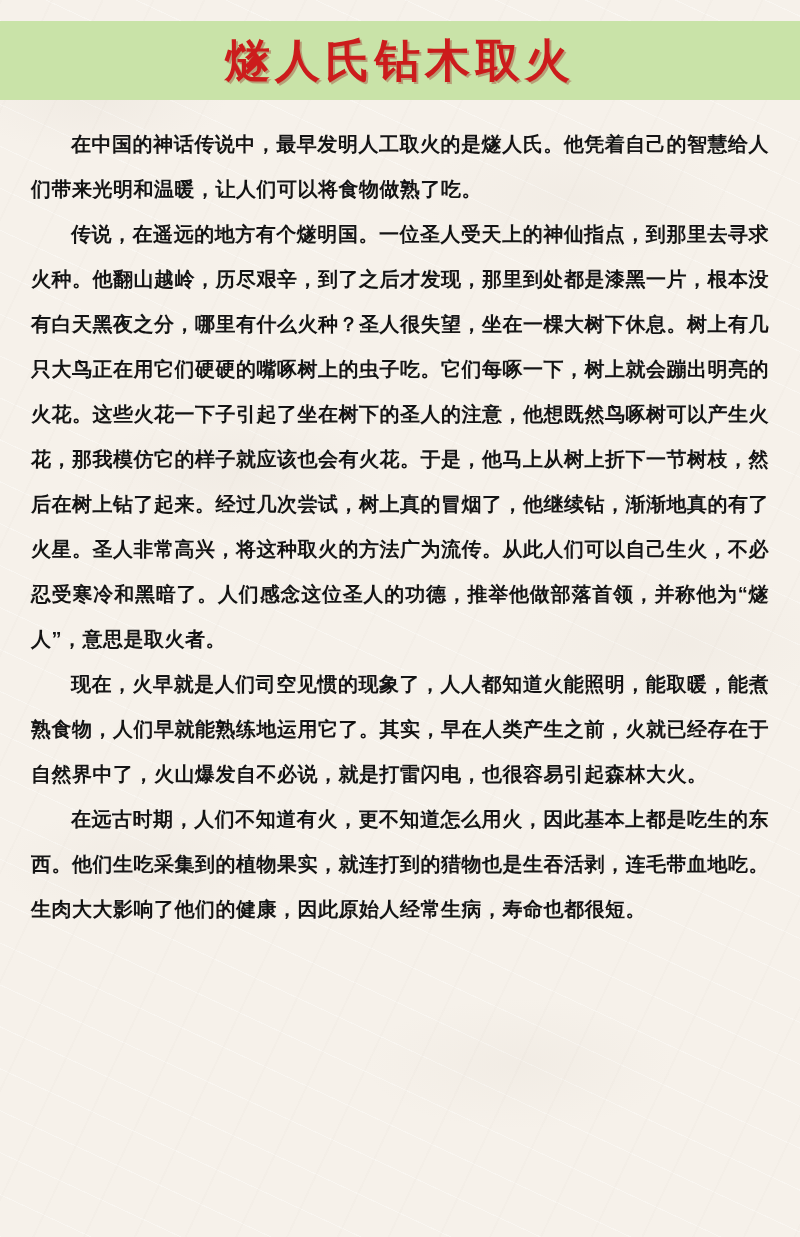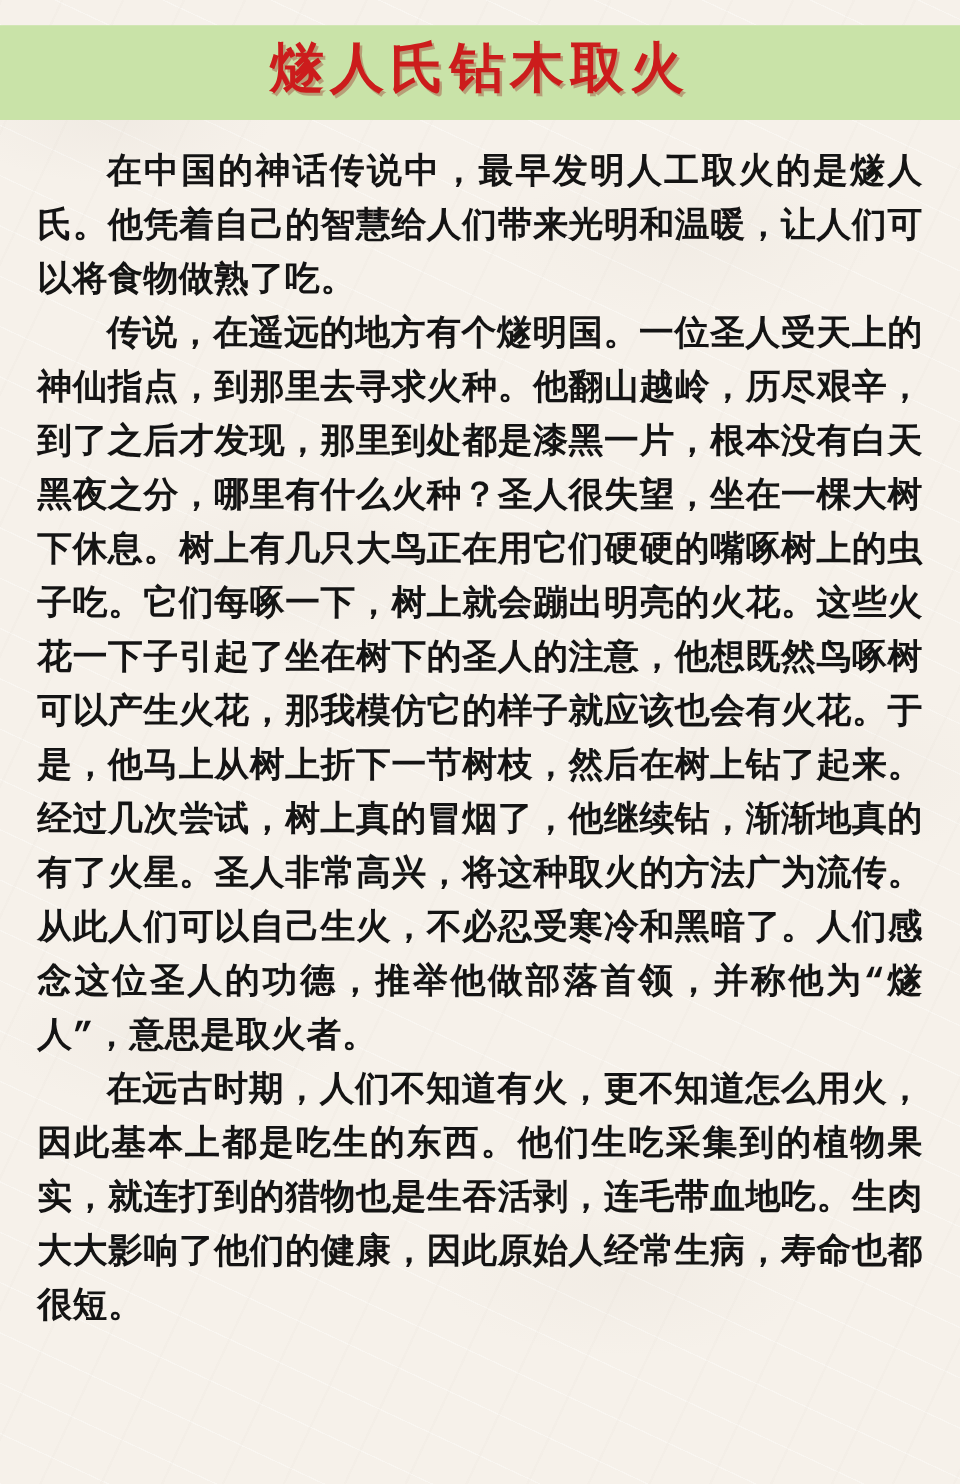--- a/index.html
+++ b/index.html
@@ -6,21 +6,21 @@
     margin: 0;
     padding: 0;
     background: #e8e4dc;
   }
   .page {
     position: relative;
     width: 800px;
     height: 1237px;
     margin: 0 auto;
     overflow: hidden;
-    font-family: Liberation Mono, monospace;
+    font-family: Liberation Sans, sans-serif;
     background-color: var(--paper, #f6f1ea);
     
     background-image:
       radial-gradient(ellipse 220px 90px at 12% 8%,  rgba(190,178,165,0.10), transparent 60%),
       radial-gradient(ellipse 260px 110px at 72% 16%, rgba(190,178,165,0.08), transparent 60%),
       radial-gradient(ellipse 240px 100px at 30% 38%, rgba(190,178,165,0.09), transparent 60%),
       radial-gradient(ellipse 280px 120px at 85% 52%, rgba(190,178,165,0.08), transparent 60%),
       radial-gradient(ellipse 240px 100px at 18% 70%, rgba(190,178,165,0.09), transparent 60%),
       radial-gradient(ellipse 260px 110px at 65% 86%, rgba(190,178,165,0.08), transparent 60%),
       repeating-linear-gradient(115deg, rgba(205,195,185,0.06) 0 2px, transparent 2px 46px),
@@ -51,37 +51,38 @@
     position: absolute;
     top: 122px;
     left: 0;
     width: 800px;
     padding: 0 31px;
     box-sizing: border-box;
   }
   .para {
     margin: 0;
     text-indent: 2em;
-    font-size: 29px;
+    font-size: 20px;
     font-weight: bold;
     line-height: 45px;
     color: var(--ink, #141414);
     text-align: justify;
     text-justify: inter-ideograph;
     letter-spacing: 0.5px;
   }
 </style>
 </head>
 <body>
 
 <div class="page">
 
   <header class="banner">
     <h1 class="title">燧人氏钻木取火</h1>
   </header>
 
   <main class="article">
     <p class="para">在中国的神话传说中，最早发明人工取火的是燧人氏。他凭着自己的智慧给人们带来光明和温暖，让人们可以将食物做熟了吃。</p>
     <p class="para">传说，在遥远的地方有个燧明国。一位圣人受天上的神仙指点，到那里去寻求火种。他翻山越岭，历尽艰辛，到了之后才发现，那里到处都是漆黑一片，根本没有白天黑夜之分，哪里有什么火种？圣人很失望，坐在一棵大树下休息。树上有几只大鸟正在用它们硬硬的嘴啄树上的虫子吃。它们每啄一下，树上就会蹦出明亮的火花。这些火花一下子引起了坐在树下的圣人的注意，他想既然鸟啄树可以产生火花，那我模仿它的样子就应该也会有火花。于是，他马上从树上折下一节树枝，然后在树上钻了起来。经过几次尝试，树上真的冒烟了，他继续钻，渐渐地真的有了火星。圣人非常高兴，将这种取火的方法广为流传。从此人们可以自己生火，不必忍受寒冷和黑暗了。人们感念这位圣人的功德，推举他做部落首领，并称他为“燧人”，意思是取火者。</p>
+    <p class="para">现在，火早就是人们司空见惯的现象了，人人都知道火能照明，能取暖，能煮熟食物，人们早就能熟练地运用它了。其实，早在人类产生之前，火就已经存在于自然界中了，火山爆发自不必说，就是打雷闪电，也很容易引起森林大火。</p>
     <p class="para">在远古时期，人们不知道有火，更不知道怎么用火，因此基本上都是吃生的东西。他们生吃采集到的植物果实，就连打到的猎物也是生吞活剥，连毛带血地吃。生肉大大影响了他们的健康，因此原始人经常生病，寿命也都很短。</p>
   </main>
 
 </div>
 
 </body></html>

